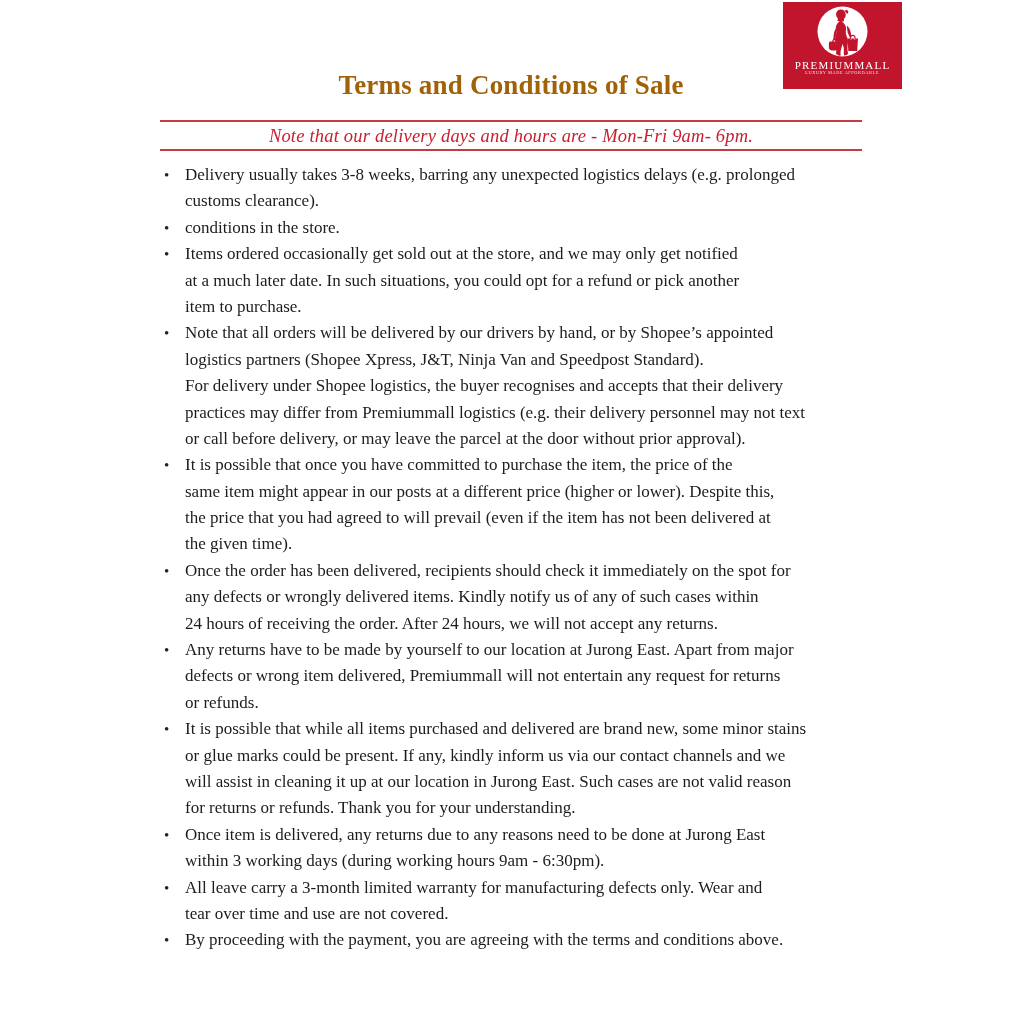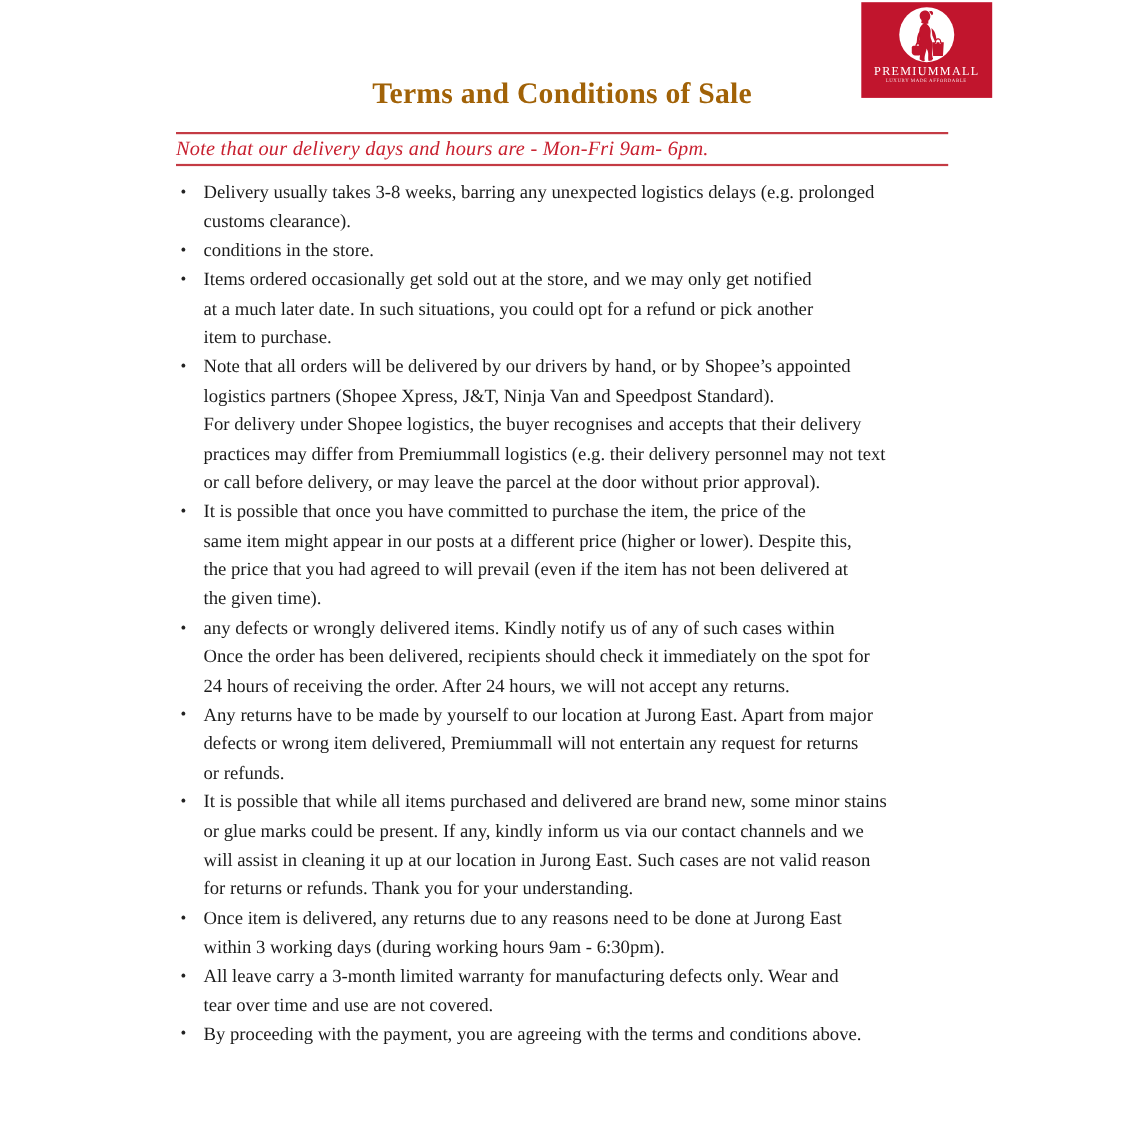--- a/index.html
+++ b/index.html
@@ -21,21 +21,21 @@
     text-align:center;font-size:27px;font-weight:700;color:#a16207;
     letter-spacing:.2px;
   }
 
   .rule{position:absolute;left:0;width:100%;height:2px;background:var(--rule-red);}
   .rule-top{top:120px;}
   .rule-bottom{top:149px;}
 
   .note-line{
     position:absolute;top:126px;left:0;width:100%;
-    text-align:left;font-style:italic;font-size:18.5px;
+    text-align:center;font-style:italic;font-size:18.5px;
     color:var(--note-red);letter-spacing:.2px;
   }
 
   .terms-list{
     position:absolute;top:162px;left:0;width:702px;
     list-style:none;font-size:17px;line-height:26.4px;
   }
   .term{position:relative;padding-left:25px;}
   .term .dot{
     position:absolute;left:4px;top:0;
@@ -97,22 +97,22 @@
         </li>
         <li class="term">
           <span class="dot">•</span>
           <div class="line"><span>It is possible that once you have committed to purchase the item, the price of the</span></div>
           <div class="line"><span>same item might appear in our posts at a different price (higher or lower). Despite this,</span></div>
           <div class="line"><span>the price that you had agreed to will prevail (even if the item has not been delivered at</span></div>
           <div class="line"><span>the given time).</span></div>
         </li>
         <li class="term">
           <span class="dot">•</span>
+          <div class="line"><span>Once the order has been delivered, recipients should check it immediately on the spot for</span></div>
           <div class="line"><span>any defects or wrongly delivered items. Kindly notify us of any of such cases within</span></div>
-          <div class="line"><span>Once the order has been delivered, recipients should check it immediately on the spot for</span></div>
           <div class="line"><span class="b">24 hours</span><span> of receiving the order. After 24 hours, we will not accept any returns.</span></div>
         </li>
         <li class="term">
           <span class="dot">•</span>
           <div class="line"><span>Any returns have to be made by yourself to our location at Jurong East. Apart from major</span></div>
           <div class="line"><span>defects or wrong item delivered, Premiummall will not entertain any request for returns</span></div>
           <div class="line"><span>or refunds.</span></div>
         </li>
         <li class="term">
           <span class="dot">•</span>

